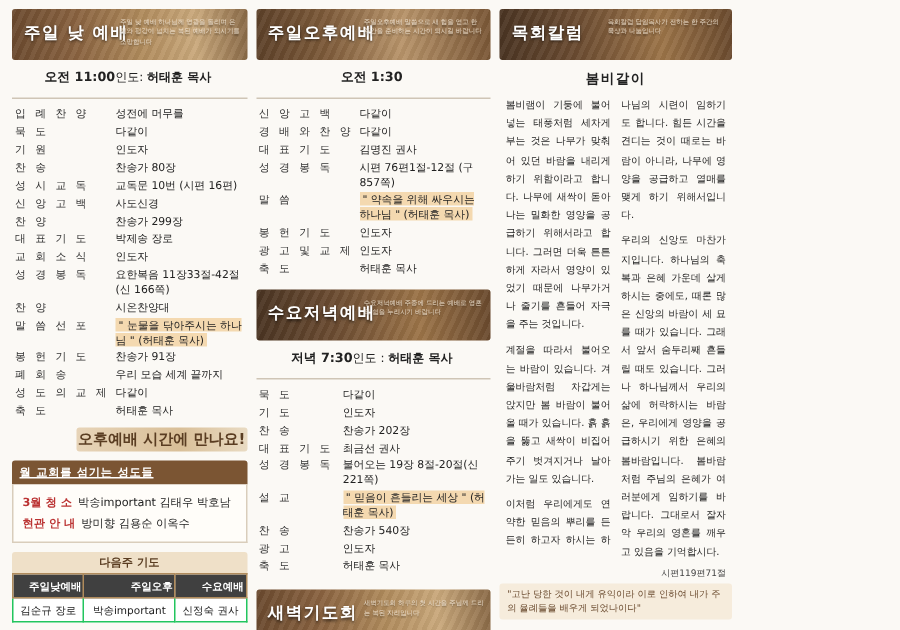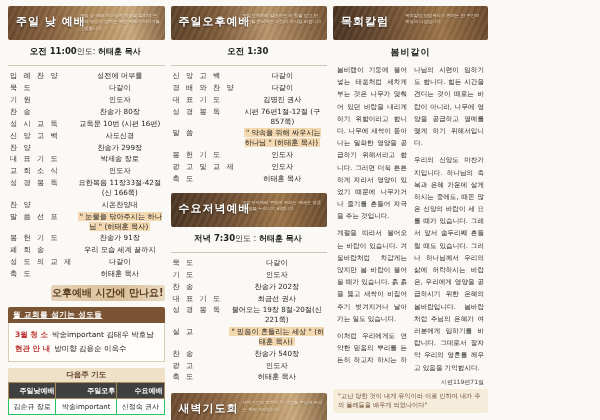--- a/index.html
+++ b/index.html
@@ -26,21 +26,21 @@
   
   .srv-head{display:flex;justify-content:center;align-items:baseline;padding:2px 4px 3px 2px;}
   .srv-time{font-size:8.5px;font-weight:bold;color:#222;}
   .srv-lead{font-size:8px;color:#222;}
   .srv-lead b{font-weight:bold;}
 
   
   .order{width:100%;border-collapse:collapse;font-size:7.2px;line-height:1.35;}
   .order td{padding:1.1px 2px;vertical-align:top;}
   .order td.l{width:52px;color:#333;letter-spacing:2px;white-space:nowrap;}
-  .order td.r{color:#222;text-align:center;}
+  .order td.r{color:#222;}
   .hl{background:#f4d9b0;padding:0 2px;}
 
   
   .rule{border:0;border-top:1px solid #cfc5b6;margin:4px 0;}
 
   
   .meet-band{margin-top:5px;height:16px;border-radius:2px;
     background:linear-gradient(90deg,#e7d4b8,#d9bf98 60%,#e9dbc3);
     display:flex;align-items:center;justify-content:center;font-size:10px;font-weight:bold;color:#5a3d22;margin-left:43px;}
 

